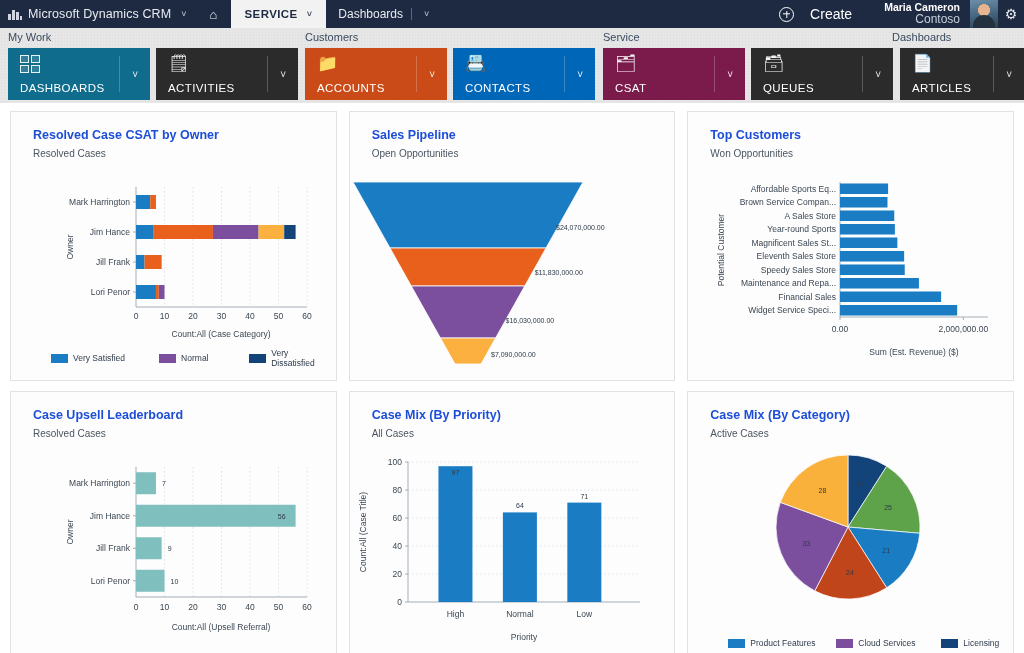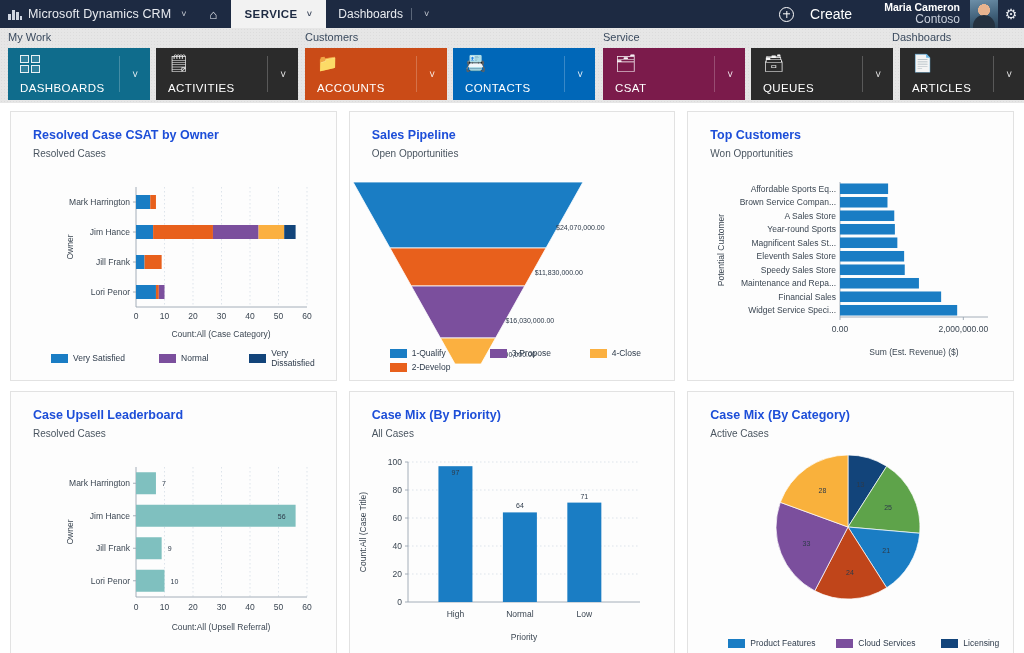--- a/index.html
+++ b/index.html
@@ -348,42 +348,20 @@
             <polygon points="61.285714285714285,124 174.71428571428572,124 145.57142857142856,176 90.42857142857143,176" fill="#7b4f9d" stroke="#ffffff" stroke-width="0.8"></polygon>
             <polygon points="90.42857142857143,176 145.57142857142856,176 131,202 105,202" fill="#fbb040" stroke="#ffffff" stroke-width="0.8"></polygon>
           </g>
         <g id="funnel-labels">
             <text class="val-lab" x="206.01098901098902" y="67.52">$24,070,000.00</text>
             <text class="val-lab" x="184.71428571428572" y="113.36">$11,830,000.00</text>
             <text class="val-lab" x="155.57142857142856" y="161.44">$16,030,000.00</text>
             <text class="val-lab" x="141" y="194.72">$7,090,000.00</text>
           </g>
       </svg>
-    </div>
-    <div class="legend">
-      <div class="legend-row" style="margin-bottom:4px">
-        <div class="lg-item" style="width:100px">
-          <span class="sw" style="background:#1a7dc4"></span>
-          <span>1-Qualify</span>
-        </div>
-        <div class="lg-item" style="width:100px">
-          <span class="sw" style="background:#7b4f9d"></span>
-          <span>3-Propose</span>
-        </div>
-        <div class="lg-item">
-          <span class="sw" style="background:#fbb040"></span>
-          <span>4-Close</span>
-        </div>
-      </div>
-      <div class="legend-row">
-        <div class="lg-item" style="width:100px">
-          <span class="sw" style="background:#e8601c"></span>
-          <span>2-Develop</span>
-        </div>
-      </div>
     </div>
   </div>
 
   <div class="card">
     <div class="card-title">Top Customers</div>
     <div class="card-sub">Won Opportunities</div>
     <div class="plot">
       <svg width="334" height="215" viewBox="0 0 334 215">
         <line class="axis-line" x1="152" y1="20" x2="152" y2="155"></line>
         <line class="axis-line" x1="152" y1="155" x2="300" y2="155"></line>

